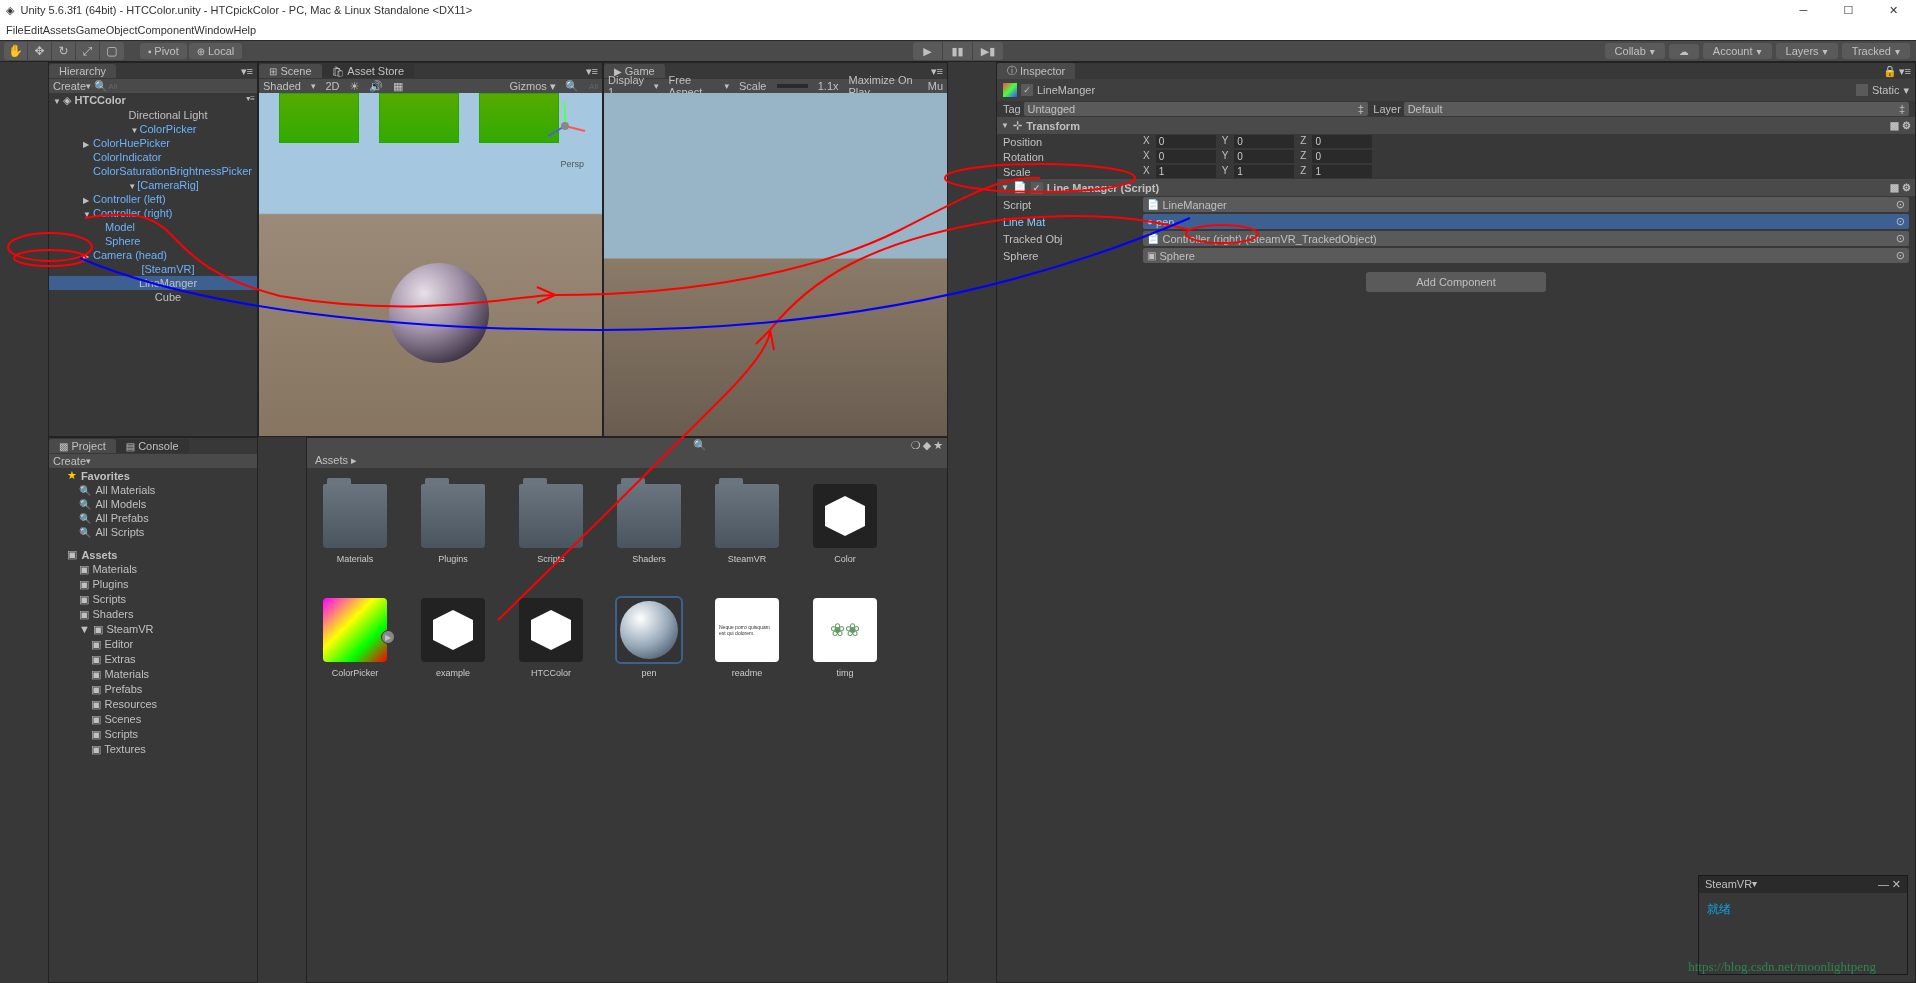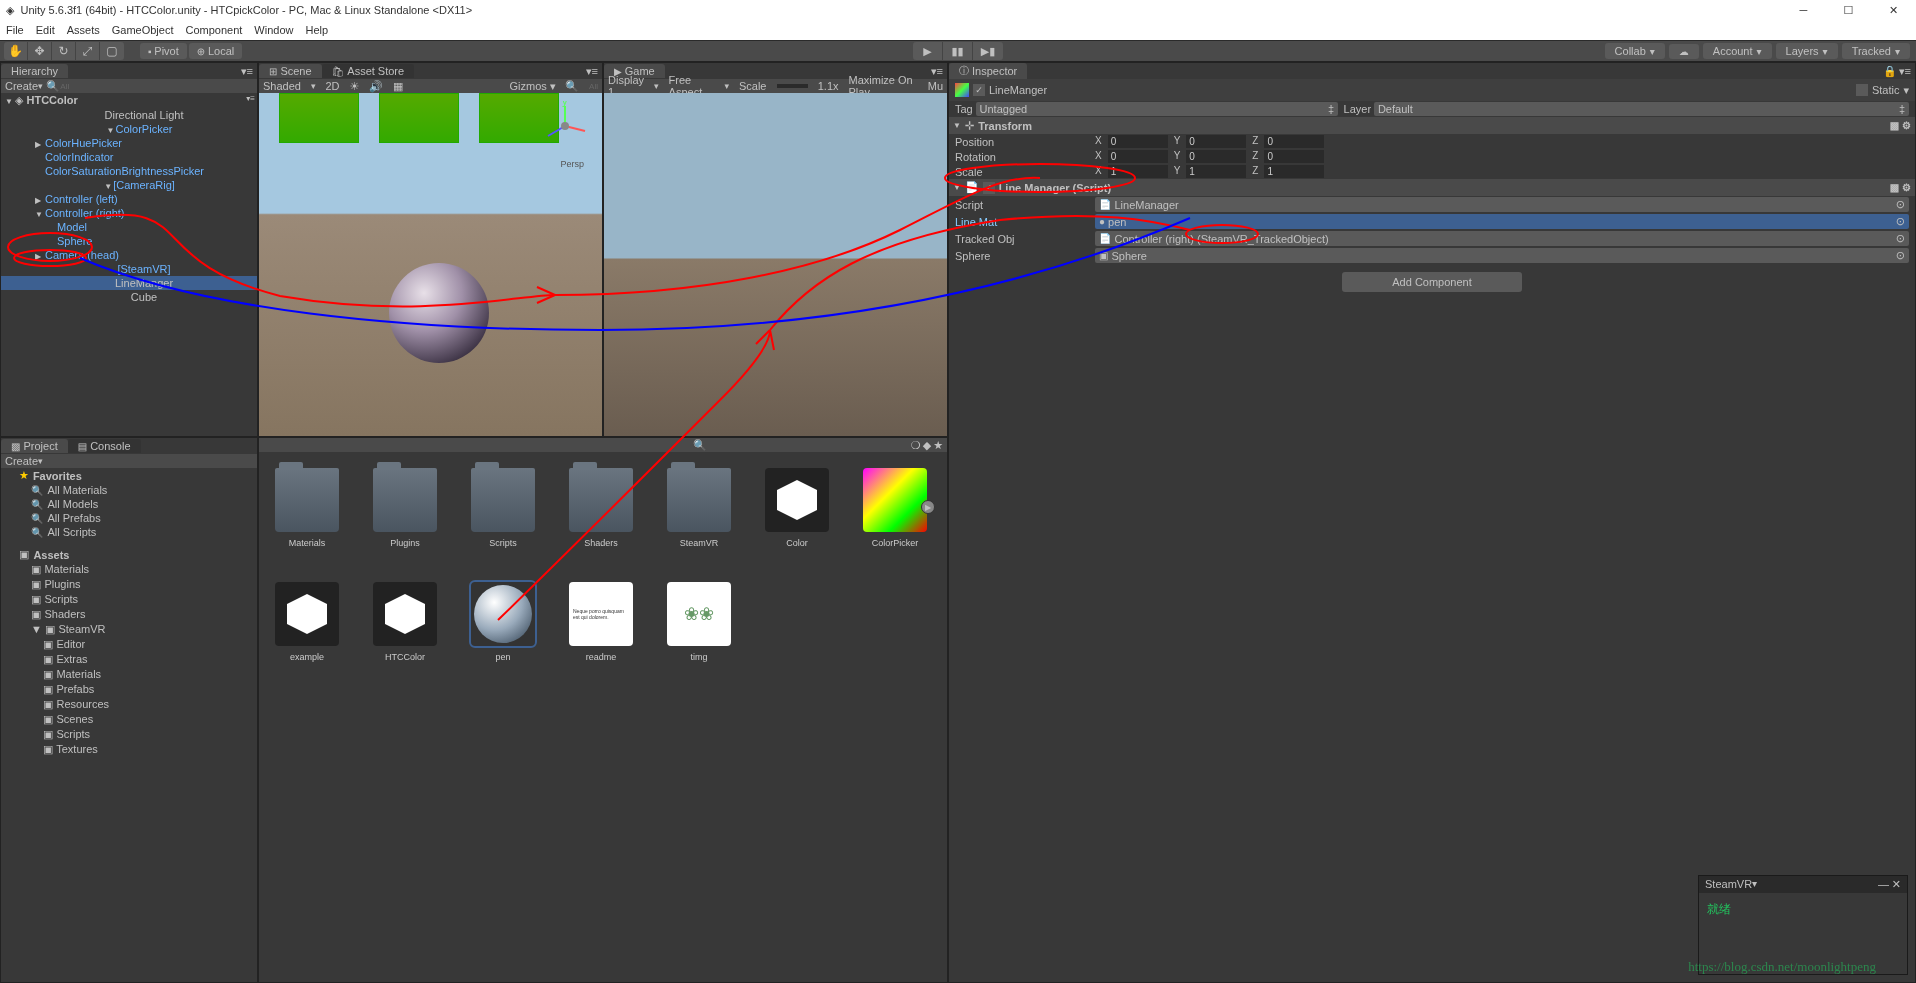--- a/index.html
+++ b/index.html
@@ -1,40 +1,40 @@
 <!DOCTYPE html>
 <html><head>
 <meta charset="utf-8">
 <style>
 * { margin:0; padding:0; box-sizing:border-box; font-family:Arial,sans-serif; font-size:11px; color:#c0c0c0; user-select:none; }
 body { background:#383838; width:1916px; height:983px; overflow:hidden; position:relative; }
 .titlebar { height:20px; background:#fff; color:#333; display:flex; align-items:center; padding:0 6px; font-size:11px; }
 .titlebar span { color:#333; }
 .win-btns { position:absolute; right:0; top:0; display:flex; }
 .win-btns div { width:45px; height:20px; display:flex; align-items:center; justify-content:center; color:#333; }
-.menubar { height:20px; background:#fff; display:flex; align-items:center; padding:0 6px; gap:12px; }
+.menubar { height:20px; background:#fff; display:flex; align-items:center; padding:0 6px; gap:0; }
 .menubar span { color:#333; font-size:11px; }
 .toolbar { height:22px; background:#4a4a4a; border-top:1px solid #2a2a2a; border-bottom:1px solid #222; display:flex; align-items:center; padding:0 4px; gap:4px; }
 .tool-grp { display:flex; background:#5a5a5a; border-radius:3px; }
 .tool-btn { width:24px; height:18px; display:flex; align-items:center; justify-content:center; border-right:1px solid #444; font-size:12px; }
 .tool-btn:last-child { border-right:none; }
 .pivot-local { display:flex; gap:2px; margin-left:12px; }
 .pivot-local div { background:#5a5a5a; padding:2px 8px; border-radius:3px; font-size:10px; }
 .play-ctrl { position:absolute; left:50%; transform:translateX(-50%); display:flex; background:#5a5a5a; border-radius:3px; }
 .play-ctrl div { width:30px; height:18px; display:flex; align-items:center; justify-content:center; border-right:1px solid #444; }
 .play-ctrl div:last-child{border-right:none;}
 .right-tools { position:absolute; right:6px; display:flex; gap:4px; align-items:center; }
 .dd { background:#5a5a5a; padding:2px 10px; border-radius:3px; font-size:10px; display:flex; align-items:center; gap:4px; }
 
 .main { display:flex; height:calc(100% - 62px); }
 .col-left { width:258px; display:flex; flex-direction:column; }
 .col-mid { width:690px; display:flex; flex-direction:column; }
 .col-right { flex:1; display:flex; flex-direction:column; }
 
-.panel { background:#383838; border:1px solid #222; display:flex; flex-direction:column; }
+.panel { background:#383838; border:1px solid #222; display:flex; flex-direction:column;margin-left:48px; }
 .tab-hdr { height:16px; background:#383838; display:flex; align-items:center; }
 .tab { background:#4a4a4a; padding:1px 10px; font-size:10px; border-top-left-radius:3px; border-top-right-radius:3px; display:flex; align-items:center; gap:3px; }
 .tab.inactive { background:#333; }
 .tab-tools { margin-left:auto; display:flex; gap:2px; padding-right:4px; font-size:9px; }
 .subbar { height:14px; background:#4a4a4a; display:flex; align-items:center; padding:0 4px; font-size:9px; }
 
 
 .hier-content { flex:1; overflow:hidden; font-size:11px; }
 .hnode { padding:1px 2px 1px 12px; white-space:nowrap; cursor:default; }
 .hnode.sel { background:#3d6091; }
@@ -77,21 +77,21 @@
 .vec3 span{font-size:10px;}
 .vec3 input { width:60px; background:#2a2a2a; border:none; color:#ccc; font-size:10px; padding:1px 3px; }
 .obj-field { flex:1; background:#5a5a5a; border-radius:2px; padding:1px 4px; font-size:10px; display:flex; align-items:center; gap:3px; }
 .obj-field.sel { background:#3d6091; }
 .add-comp { margin:8px auto; padding:4px 40px; background:#5a5a5a; border-radius:3px; text-align:center; font-size:11px; width:180px; }
 
 .annot-svg { position:absolute; top:0; left:0; width:1916px; height:983px; pointer-events:none; z-index:999; }
 .steamvr-pop { position:absolute; right:8px; bottom:8px; width:210px; height:100px; background:#383838; border:1px solid #1a1a1a; z-index:1001; }
 .steamvr-pop .hdr { background:#2a2a2a; padding:2px 6px; font-size:10px; display:flex; }
 .steamvr-pop .body { padding:8px; }
-.steamvr-pop .body span { color:#22c55e; font-size:12px; }
+.steamvr-pop .body span { color:#0ea5e9; font-size:12px; }
 .watermark{position:absolute;right:40px;bottom:8px;color:#22c55e;font-size:13px;z-index:1002;opacity:.55;font-family:serif;}
 .chk{width:12px;height:12px;background:#5a5a5a;display:inline-flex;align-items:center;justify-content:center;font-size:9px;}
 .cube-ico{width:14px;height:14px;background:linear-gradient(135deg,#f44,#4f4 50%,#44f);}
 .gear{font-size:10px;margin-left:auto;}
 </style>
 </head>
 <body>
 
 <div class="titlebar">
   <span style="margin-right:6px;">◈</span>
@@ -274,20 +274,21 @@
 
     <div class="panel" style="flex:1;">
       <div class="subbar" style="height:14px;justify-content:flex-end;gap:2px;">
         <span style="flex:1;"></span>
         <span>🔍</span>
         <span style="width:200px;"></span>
         <span>❍</span>
         <span>◆</span>
         <span>★</span>
       </div>
+      <div class="breadcrumb"><span>Assets ▸</span></div>
       <div class="asset-grid" id="asset-grid">
           <div class="asset-item">
             <div class="asset-thumb folder"></div>
             <div class="asset-label">Materials</div>
           </div>
           <div class="asset-item">
             <div class="asset-thumb folder"></div>
             <div class="asset-label">Plugins</div>
           </div>
           <div class="asset-item">

